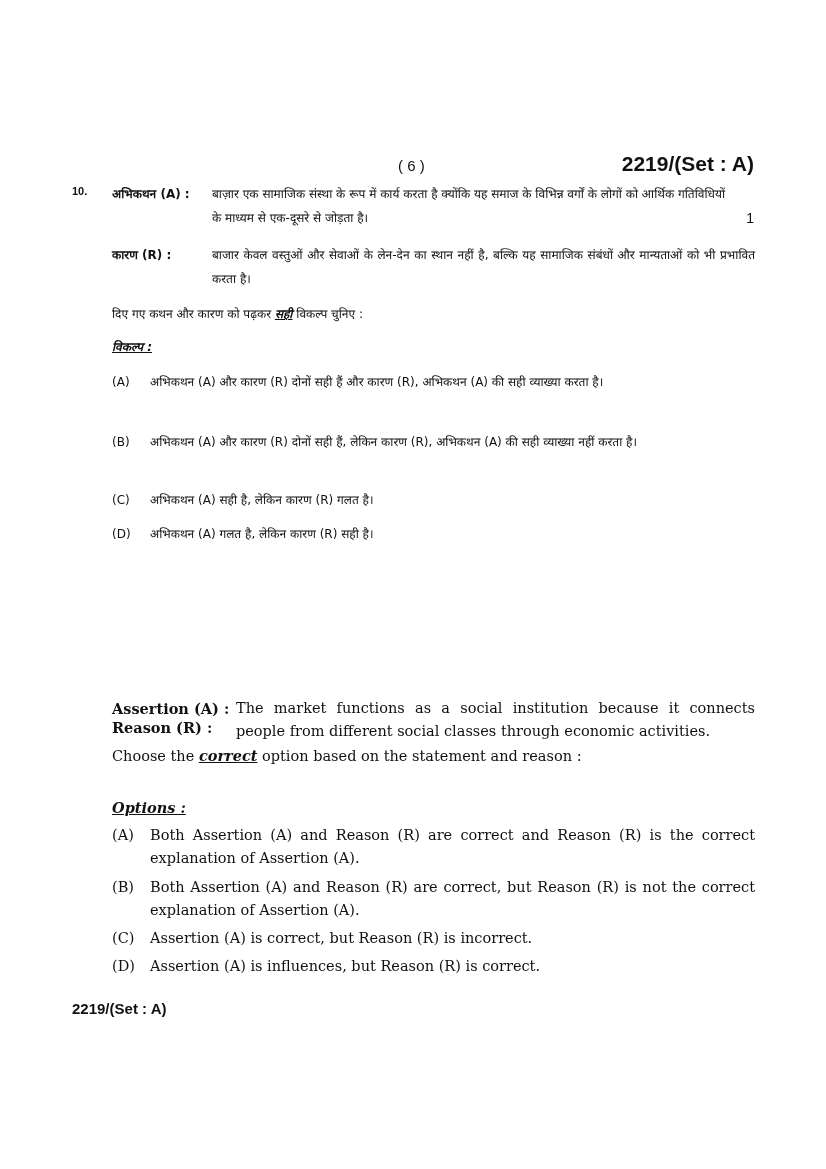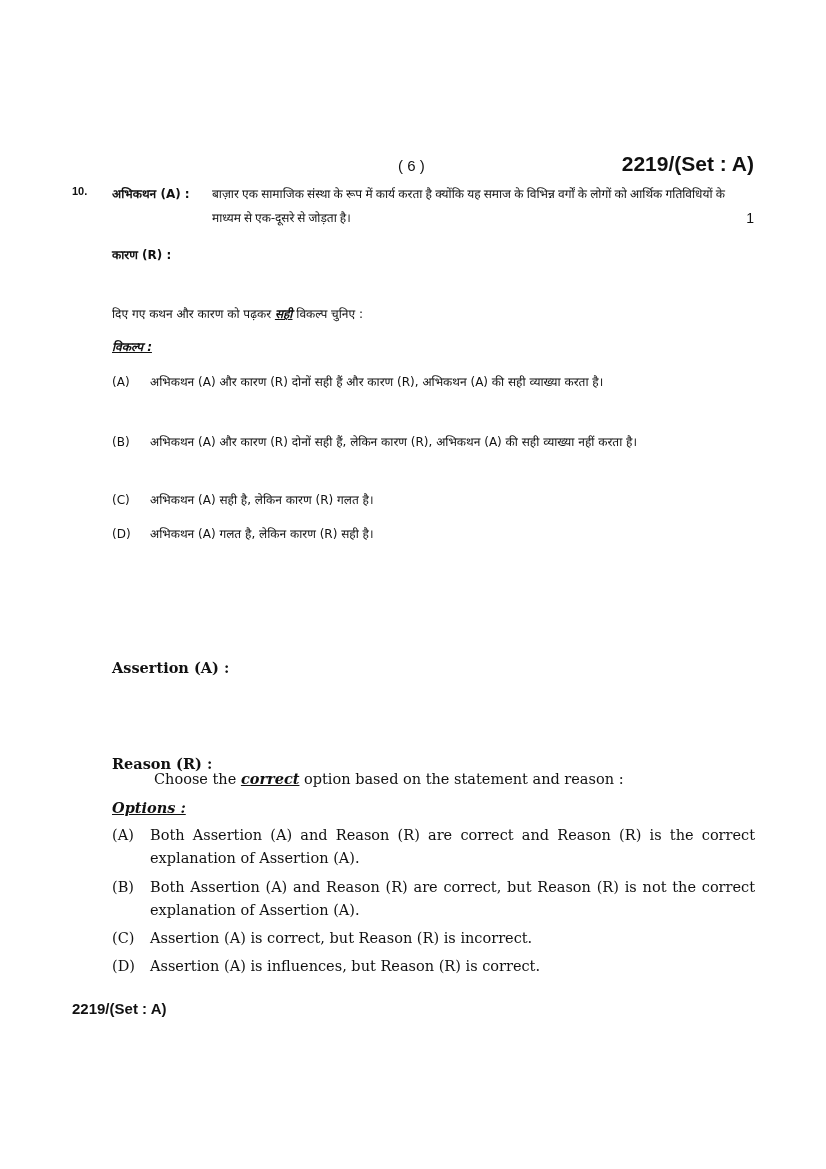--- a/index.html
+++ b/index.html
@@ -7,21 +7,21 @@
   .sans { font-family: "Liberation Sans", "DejaVu Sans", sans-serif; }
   .abs { position: absolute; }
   .page-num { left: 398px; top: 157px; font-size: 15px; }
   .code-top { right: 72px; top: 152px; font-size: 21px; font-weight: bold; }
   .qnum { left: 72px; top: 185px; font-size: 11px; font-weight: bold; }
   .hi { font-family: "DejaVu Sans", sans-serif; font-size: 12px; line-height: 24px; }
   .en { font-family: "DejaVu Serif", "Liberation Serif", serif; font-size: 14.5px; line-height: 23px; }
   .label-b { font-weight: bold; }
   .row { position: absolute; left: 112px; width: 643px; display: flex; }
   .row .lab { flex: 0 0 auto; white-space: nowrap; }
-  .row .txt { flex: 1 1 auto; text-align: justify; font-family: Liberation Serif, serif; }
+  .row .txt { flex: 1 1 auto; text-align: justify; }
   .opt { position: absolute; left: 112px; width: 643px; display: flex; }
   .opt .k { flex: 0 0 38px; }
   .opt .t { flex: 1 1 auto; text-align: justify; }
   .mark { position: absolute; right: 72px; top: 210px; font-size: 14px; }
   .code-bottom { left: 72px; top: 1000px; font-size: 15px; font-weight: bold; }
   em.bi { font-style: italic; font-weight: bold; text-decoration: underline; }
 </style>
 </head>
 <body>
 
@@ -31,20 +31,21 @@
 <div class="abs sans qnum">10.</div>
 
 <div class="row hi" style="top:182px;">
   <span class="lab label-b" style="width:100px;">अभिकथन (A) :</span>
   <span class="txt" style="padding-right:30px;">बाज़ार एक सामाजिक संस्था के रूप में कार्य करता है क्योंकि यह समाज के विभिन्न वर्गों के लोगों को आर्थिक गतिविधियों के माध्यम से एक-दूसरे से जोड़ता है।</span>
 </div>
 <div class="abs sans mark">1</div>
 
 <div class="row hi" style="top:243px;">
   <span class="lab label-b" style="width:100px;">कारण (R) :</span>
+  <span class="txt">बाजार केवल वस्तुओं और सेवाओं के लेन-देन का स्थान नहीं है, बल्कि यह सामाजिक संबंधों और मान्यताओं को भी प्रभावित करता है।</span>
 </div>
 
 <div class="row hi" style="top:302px;">
   <span>
     <span>दिए गए कथन और कारण को पढ़कर</span>
     <em class="bi">सही</em>
     <span>विकल्प चुनिए :</span>
   </span>
 </div>
 <div class="row hi" style="top:335px;">
@@ -61,29 +62,30 @@
 </div>
 <div class="opt hi" style="top:488px;">
   <span class="k">(C)</span>
   <span class="t">अभिकथन (A) सही है, लेकिन कारण (R) गलत है।</span>
 </div>
 <div class="opt hi" style="top:522px;">
   <span class="k">(D)</span>
   <span class="t">अभिकथन (A) गलत है, लेकिन कारण (R) सही है।</span>
 </div>
 
-<div class="row en" style="top:656px;">
+<div class="row en" style="top:697px;">
   <span class="lab label-b" style="width:124px;">Assertion (A) :</span>
+  <span class="txt">The market functions as a social institution because it connects people from different social classes through economic activities.</span>
 </div>
 
-<div class="row en" style="top:752px;flex-direction:column;">
+<div class="row en" style="top:716px;flex-direction:column;">
   <span class="lab label-b" style="width:113px;">Reason (R) :</span>
 </div>
 
-<div class="row en" style="top:767px;margin-left:42px;">
+<div class="row en" style="top:744px;">
   <span>
     <span>Choose the</span>
     <em class="bi">correct</em>
     <span>option based on the statement and reason :</span>
   </span>
 </div>
 <div class="row en" style="top:796px;">
   <em class="bi">Options :</em>
 </div>
 

